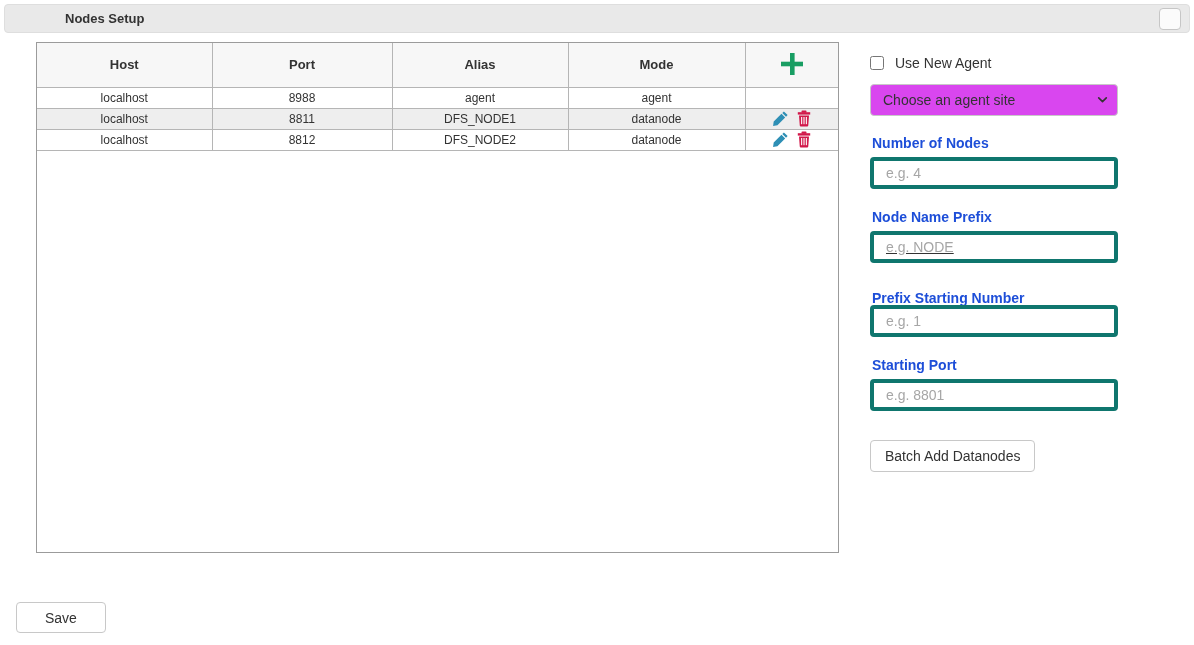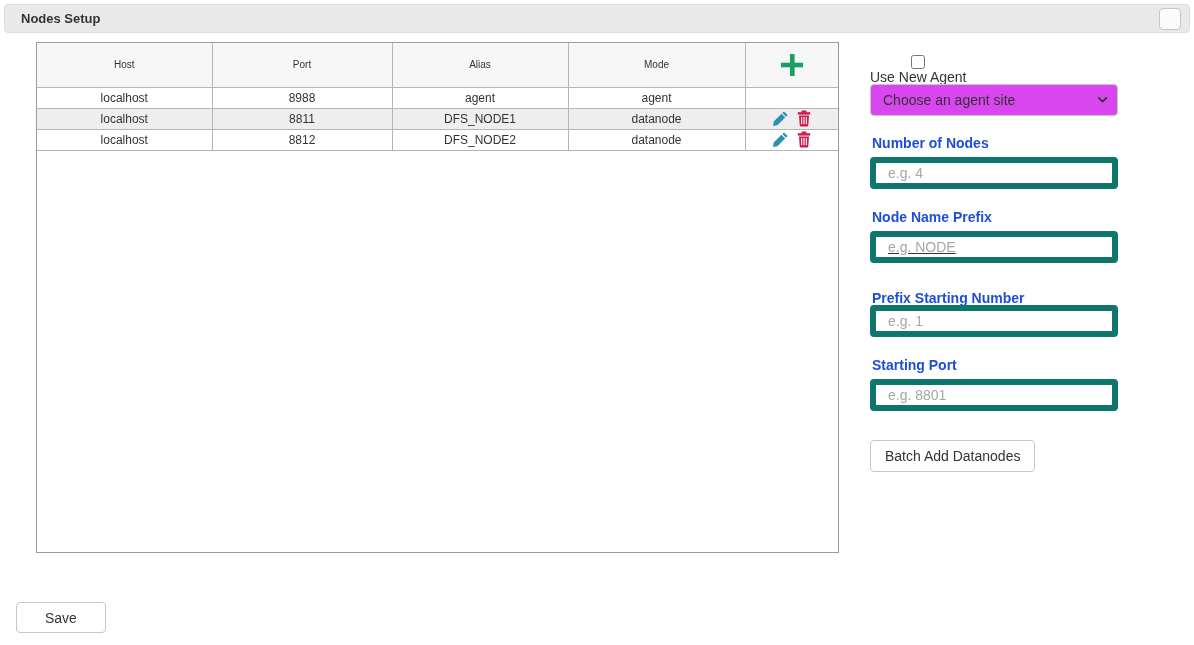--- a/index.html
+++ b/index.html
@@ -15,20 +15,21 @@
   
   .panel-header {
     position: absolute;
     left: 4px; top: 4px;
     width: 1186px; height: 29px;
     background: #e9e9e9;
     border: 1px solid #dedede;
     border-radius: 4px;
     display: flex;
     align-items: center;
+    padding-left: 44px;
   }
   .panel-title {
     margin-left: 16px;
     font-size: 13px;
     font-weight: bold;
     color: #333;
   }
   .panel-toggle {
     position: absolute;
     right: 8px; top: 3px;
@@ -57,22 +58,22 @@
     border-bottom: 1px solid #b5b5b5;
     text-align: center;
     vertical-align: middle;
     overflow: hidden;
     white-space: nowrap;
   }
   table.nodes th:first-child, table.nodes td:first-child { border-left: none; }
   table.nodes th {
     height: 44px;
     background: #f7f7f7;
-    font-size: 10px;
-    font-weight: normal;
+    font-size: 13px;
+    font-weight: bold;
     color: #333;
   }
   table.nodes td {
     height: 21px;
     font-size: 12px;
     color: #333;
   }
   tr.striped td { background: #eeeeee; }
 
   .plus-btn {
@@ -96,22 +97,21 @@
     padding: 0;
     cursor: pointer;
     display: inline-flex;
     align-items: center;
   }
   .checkbox-row {
     position: absolute;
     left: 870px; top: 55px;
     display: flex;
     align-items: center;
-    gap: 0;
-    flex-direction: column;
+    gap: 11px;
   }
   .checkbox-row input[type="checkbox"] {
     width: 14px; height: 14px;
     accent-color: #fff;
     cursor: pointer;
   }
   .checkbox-row label { font-size: 14px; color: #333; cursor: pointer; }
 
   .select-wrap {
     position: absolute;
@@ -142,21 +142,21 @@
     position: absolute;
     left: 872px;
     font-size: 14px;
     font-weight: bold;
     color: #1d4ed8;
   }
   .form-input {
     position: absolute;
     left: 870px;
     width: 248px; height: 32px;
-    border: 6px solid #0f766e;
+    border: 4px solid #0f766e;
     border-radius: 4px;
     padding: 0 12px;
     font-family: "Liberation Sans", sans-serif;
     font-size: 14px;
     color: #333;
     background: #fff;
   }
   .form-input::placeholder { color: #a6a6a6; opacity: 1; }
 
   .btn {

